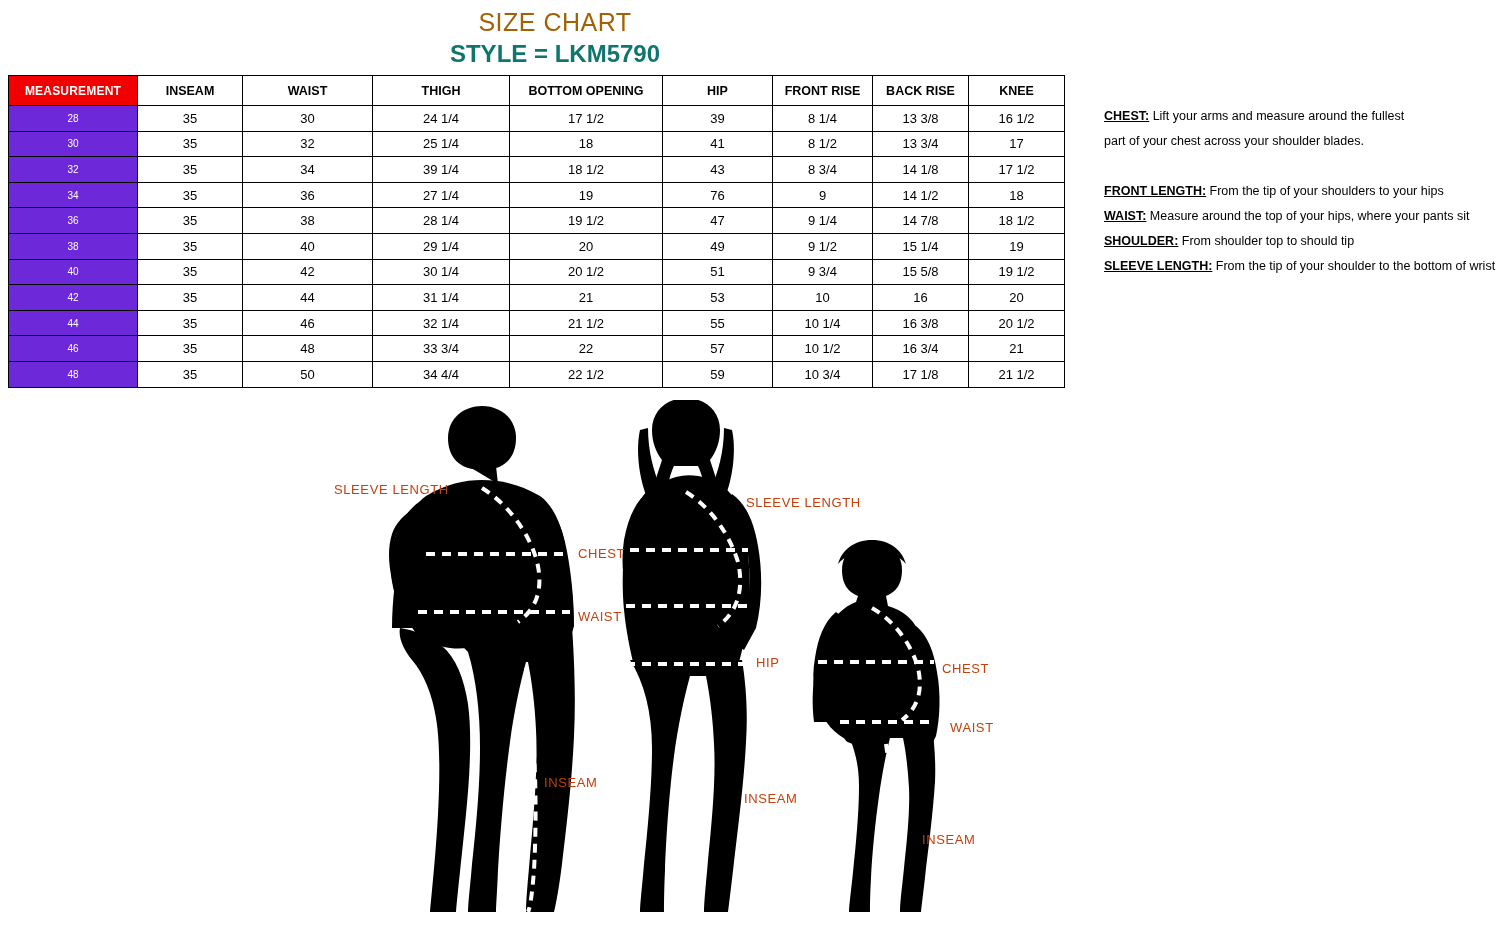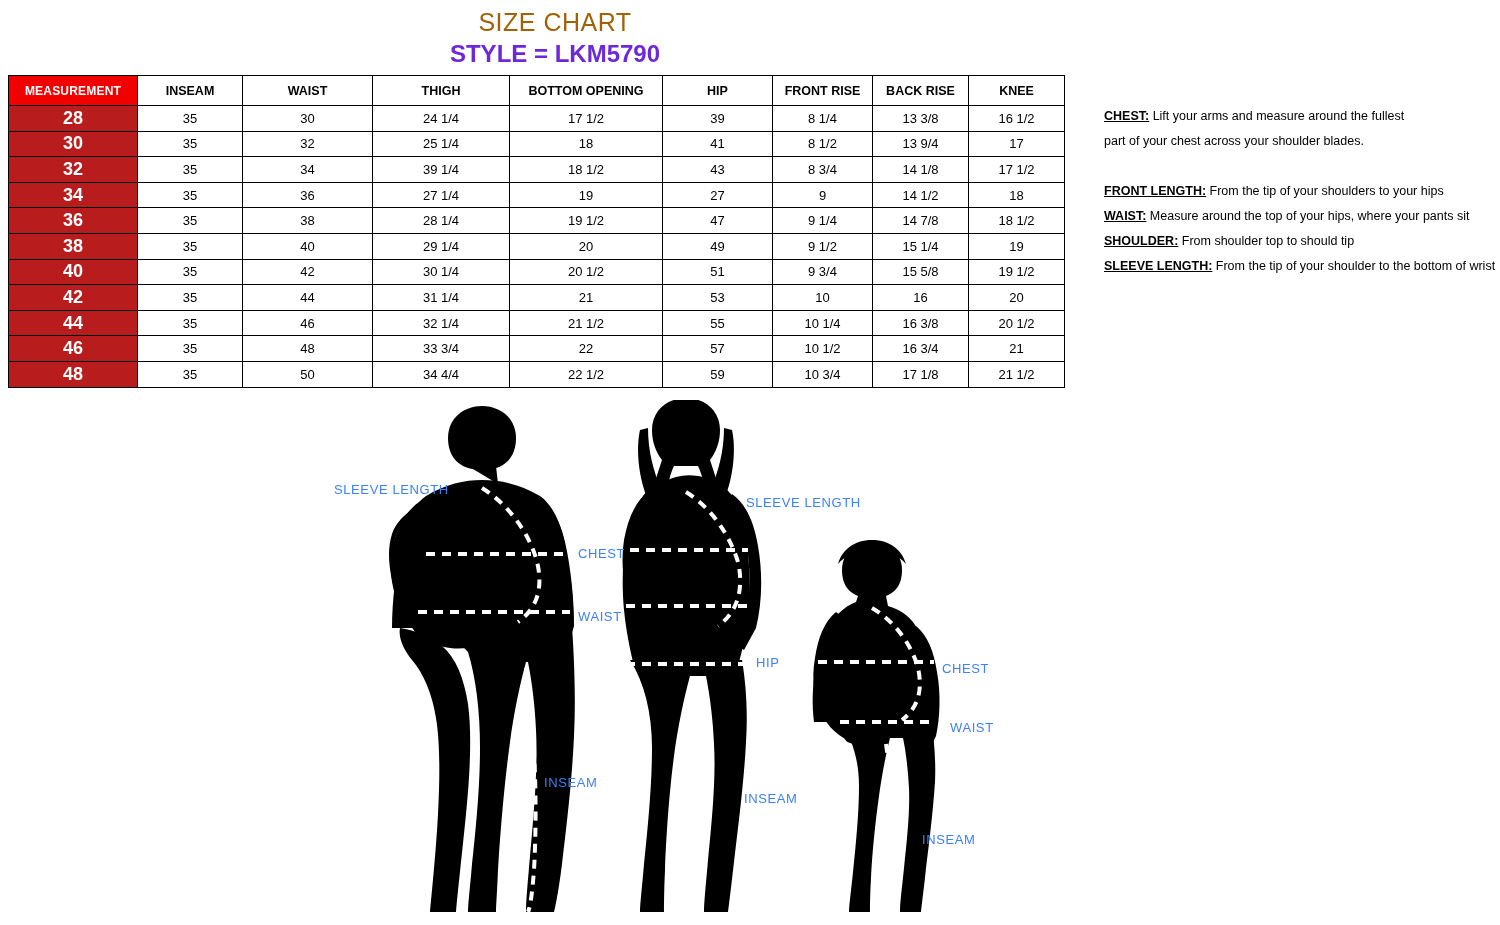--- a/index.html
+++ b/index.html
@@ -30,21 +30,21 @@
     margin-top: 8px;
   }
   #title-style {
     position: absolute;
     top: 40px;
     left: 0;
     width: 1110px;
     text-align: center;
     font-size: 24px;
     font-weight: bold;
-    color: #6d28d9;
+    color: #0f766e;
   }
 
   
   #size-table {
     position: absolute;
     top: 75px;
     left: 8px;
     border-collapse: collapse;
     table-layout: fixed;
     padding-left: 39px;
@@ -63,24 +63,24 @@
     font-weight: bold;
     height: 29px;
   }
   #size-table thead th.meas-head {
     background: #f20000;
     color: #ffffff;
     font-size: 12px;
     letter-spacing: 0.2px;
   }
   #size-table tbody td.meas-cell {
-    background: #b91c1c;
+    background: #6d28d9;
     color: #ffffff;
-    font-weight: bold;
-    font-size: 18px;
+    font-weight: normal;
+    font-size: 10px;
   }
   
   col.c-meas  { width: 129px; }
   col.c-ins   { width: 105px; }
   col.c-wai   { width: 130px; }
   col.c-thi   { width: 137px; }
   col.c-bot   { width: 153px; }
   col.c-hip   { width: 110px; }
   col.c-fr    { width: 100px; }
   col.c-br    { width: 96px; }
@@ -109,21 +109,21 @@
     left: 330px;
     top: 400px;
     width: 700px;
     height: 520px;
   }
   #figures svg { display: block; }
 
   .fig-label {
     position: absolute;
     font-size: 13px;
-    color: #3b82f6;
+    color: #c2410c;
     letter-spacing: 0.6px;
     white-space: nowrap;
     text-align: center;
   }
 </style>
 </head>
 <body>
 
 <div id="title-size-chart">SIZE CHART</div>
 <div id="title-style">STYLE = LKM5790</div>
@@ -166,41 +166,41 @@
       <td>16 1/2</td>
     </tr>
     <tr>
       <td class="meas-cell">30</td>
       <td>35</td>
       <td>32</td>
       <td>25 1/4</td>
       <td>18</td>
       <td>41</td>
       <td>8 1/2</td>
-      <td>13 9/4</td>
+      <td>13 3/4</td>
       <td>17</td>
     </tr>
     <tr>
       <td class="meas-cell">32</td>
       <td>35</td>
       <td>34</td>
       <td>39 1/4</td>
       <td>18 1/2</td>
       <td>43</td>
       <td>8 3/4</td>
       <td>14 1/8</td>
       <td>17 1/2</td>
     </tr>
     <tr>
       <td class="meas-cell">34</td>
       <td>35</td>
       <td>36</td>
       <td>27 1/4</td>
       <td>19</td>
-      <td>27</td>
+      <td>76</td>
       <td>9</td>
       <td>14 1/2</td>
       <td>18</td>
     </tr>
     <tr>
       <td class="meas-cell">36</td>
       <td>35</td>
       <td>38</td>
       <td>28 1/4</td>
       <td>19 1/2</td>

